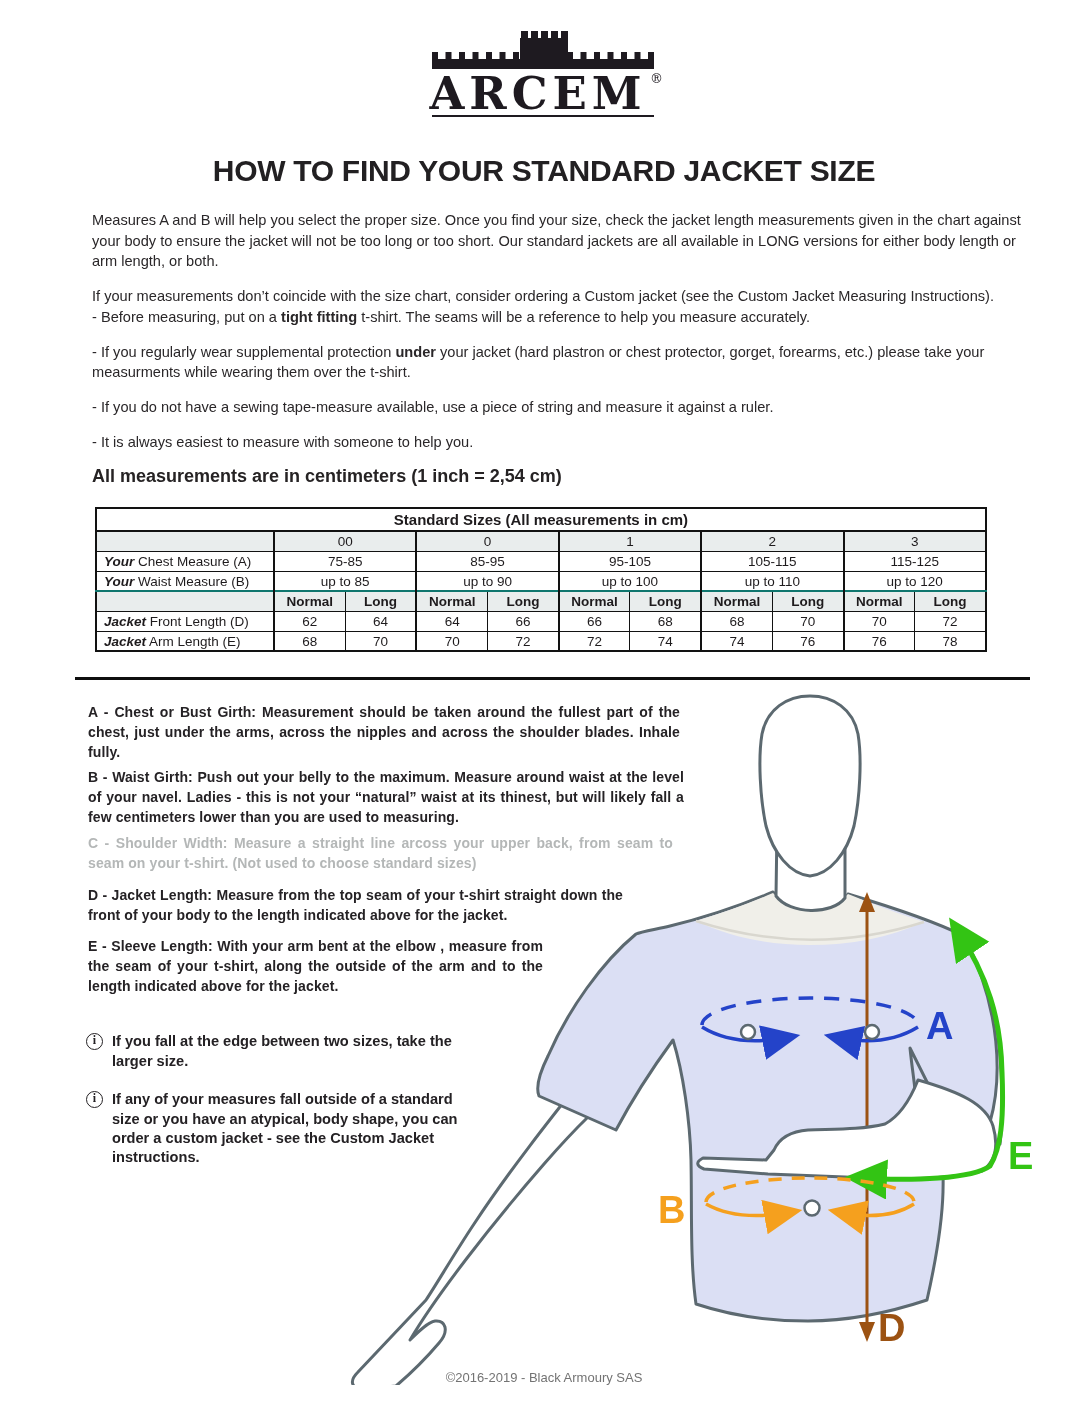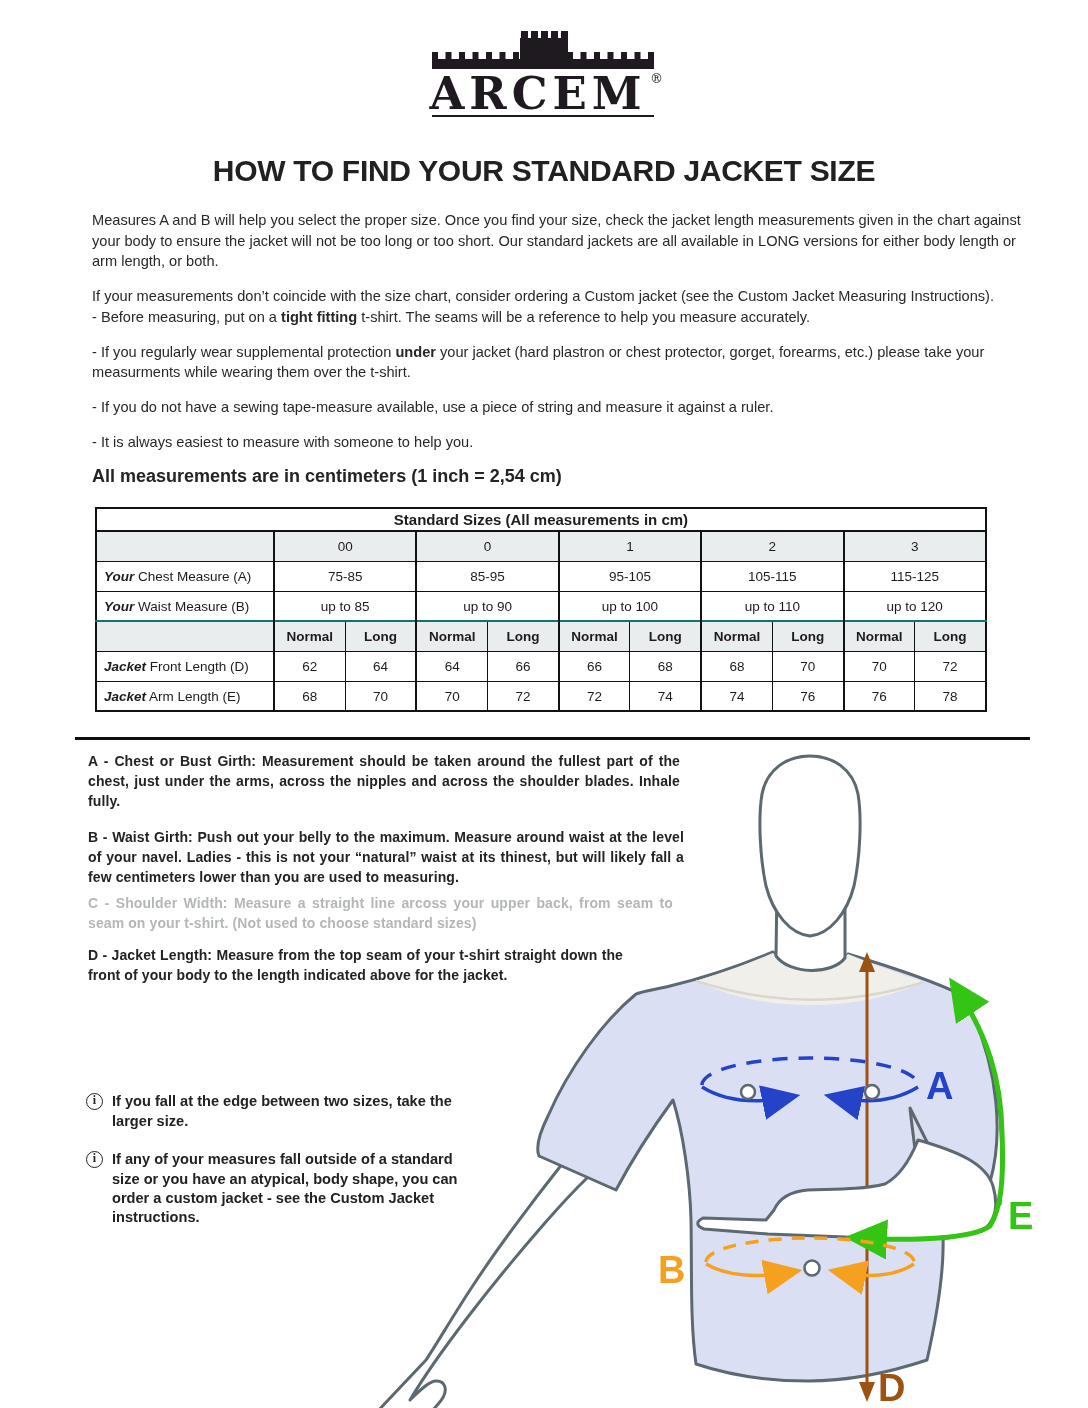--- a/index.html
+++ b/index.html
@@ -17,40 +17,40 @@
   .intro { margin:22px 55px 0 92px; font-size:14.6px; line-height:1.42; color:#2a2729; }
   .intro p { margin:0 0 14px 0; }
   .intro .bold-inline { font-weight:bold; }
   .units-note { font-weight:bold; font-size:18px; margin:2px 0 0 92px; }
 
   table.size-table {
     margin:20px 0 0 95px; width:890px; border-collapse:collapse; table-layout:fixed;
     font-size:13.5px; color:#1e1b1d;
   }
   table.size-table td {
-    border:1px solid #121212; height:30px; text-align:center;
+    border:1px solid #121212; height:20px; text-align:center;
     overflow:hidden; white-space:nowrap; padding:1px 2px;
   }
   table.size-table td.tbl-title { border:2px solid #121212; font-weight:bold; font-size:15px; height:23px;margin-top:16px; }
   table.size-table td.lbl { text-align:left; padding-left:7px; border-right:2px solid #121212; }
   table.size-table td.gray { background:#e9eded; }
   table.size-table td.group { border-left:2px solid #121212; }
   table.size-table tr.thick-top td { border-top:2px solid #0f766e; }
   table.size-table td.bold { font-weight:bold; }
   table.size-table .em { font-weight:bold; font-style:italic;margin-top:16px; }
   table.size-table { border:2px solid #121212; }
 
   .divider { margin:25px 0 0 75px; width:955px; height:3px; background:#0e0e0e; }
 
   .lower { position:relative; height:700px; }
   .guide-block {
     position:absolute; left:88px; font-weight:bold; font-size:14px;
     line-height:1.4; text-align:justify; color:#252225; letter-spacing:0.1px;
   }
-  .guide-a { top:12px;  width:592px; }
+  .guide-a { top:23px;  width:592px; }
   .guide-b { top:88px;  width:596px; }
   .guide-c { top:154px; width:585px; color:#b4b7b7; }
   .guide-d { top:206px; width:535px; }
   .guide-e { top:257px; width:455px; }
 
   .note { position:absolute; left:86px; width:372px; display:flex; gap:9px;
           font-weight:bold; font-size:14.6px; line-height:1.32; color:#242124; }
   .note-1 { top:352px; }
   .note-2 { top:410px; }
   .info-icon {
@@ -199,20 +199,21 @@
     </table>
 
   <div class="divider"></div>
 
   <div class="lower">
 
     <div class="guide-block guide-a">A - Chest or Bust Girth: Measurement should be taken around the fullest part of the chest, just under the arms, across the nipples and across the shoulder blades. Inhale fully.</div>
     <div class="guide-block guide-b">B - Waist Girth: Push out your belly to the maximum. Measure around waist at the level of your navel. Ladies - this is not your “natural” waist at its thinest, but will likely fall a few centimeters lower than you are used to measuring.</div>
     <div class="guide-block guide-c">C - Shoulder Width: Measure a straight line arcoss your upper back, from seam to seam on your t-shirt. (Not used to choose standard sizes)</div>
     <div class="guide-block guide-d">D - Jacket Length: Measure from the top seam of your t-shirt straight down the front of your body to the length indicated above for the jacket.</div>
+    <div class="guide-block guide-e">E - Sleeve Length: With your arm bent at the elbow , measure from the seam of your t-shirt, along the outside of the arm and to the length indicated above for the jacket.</div>
 
     <div class="note note-1">
       <span class="info-icon">i</span>
       <span>If you fall at the edge between two sizes, take the larger size.</span>
     </div>
     <div class="note note-2">
       <span class="info-icon">i</span>
       <span>If any of your measures fall outside of a standard size or you have an atypical, body shape, you can order a custom jacket - see the Custom Jacket instructions.</span>
     </div>
 

